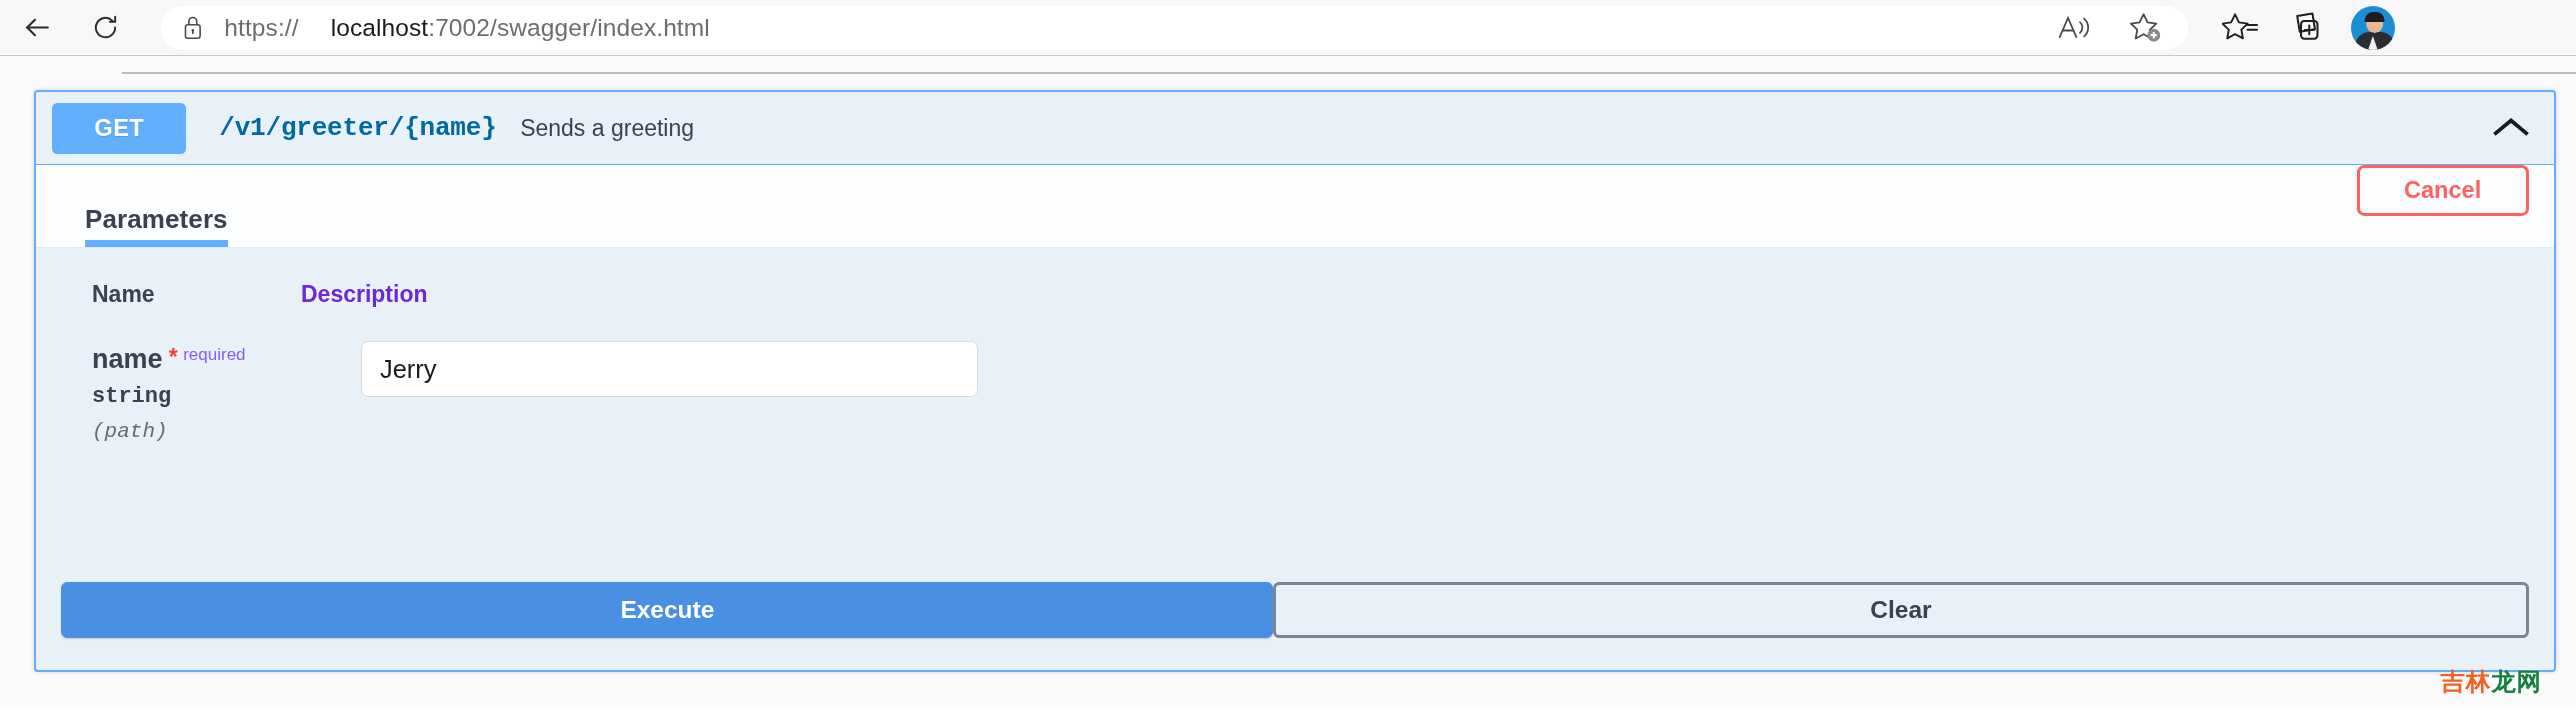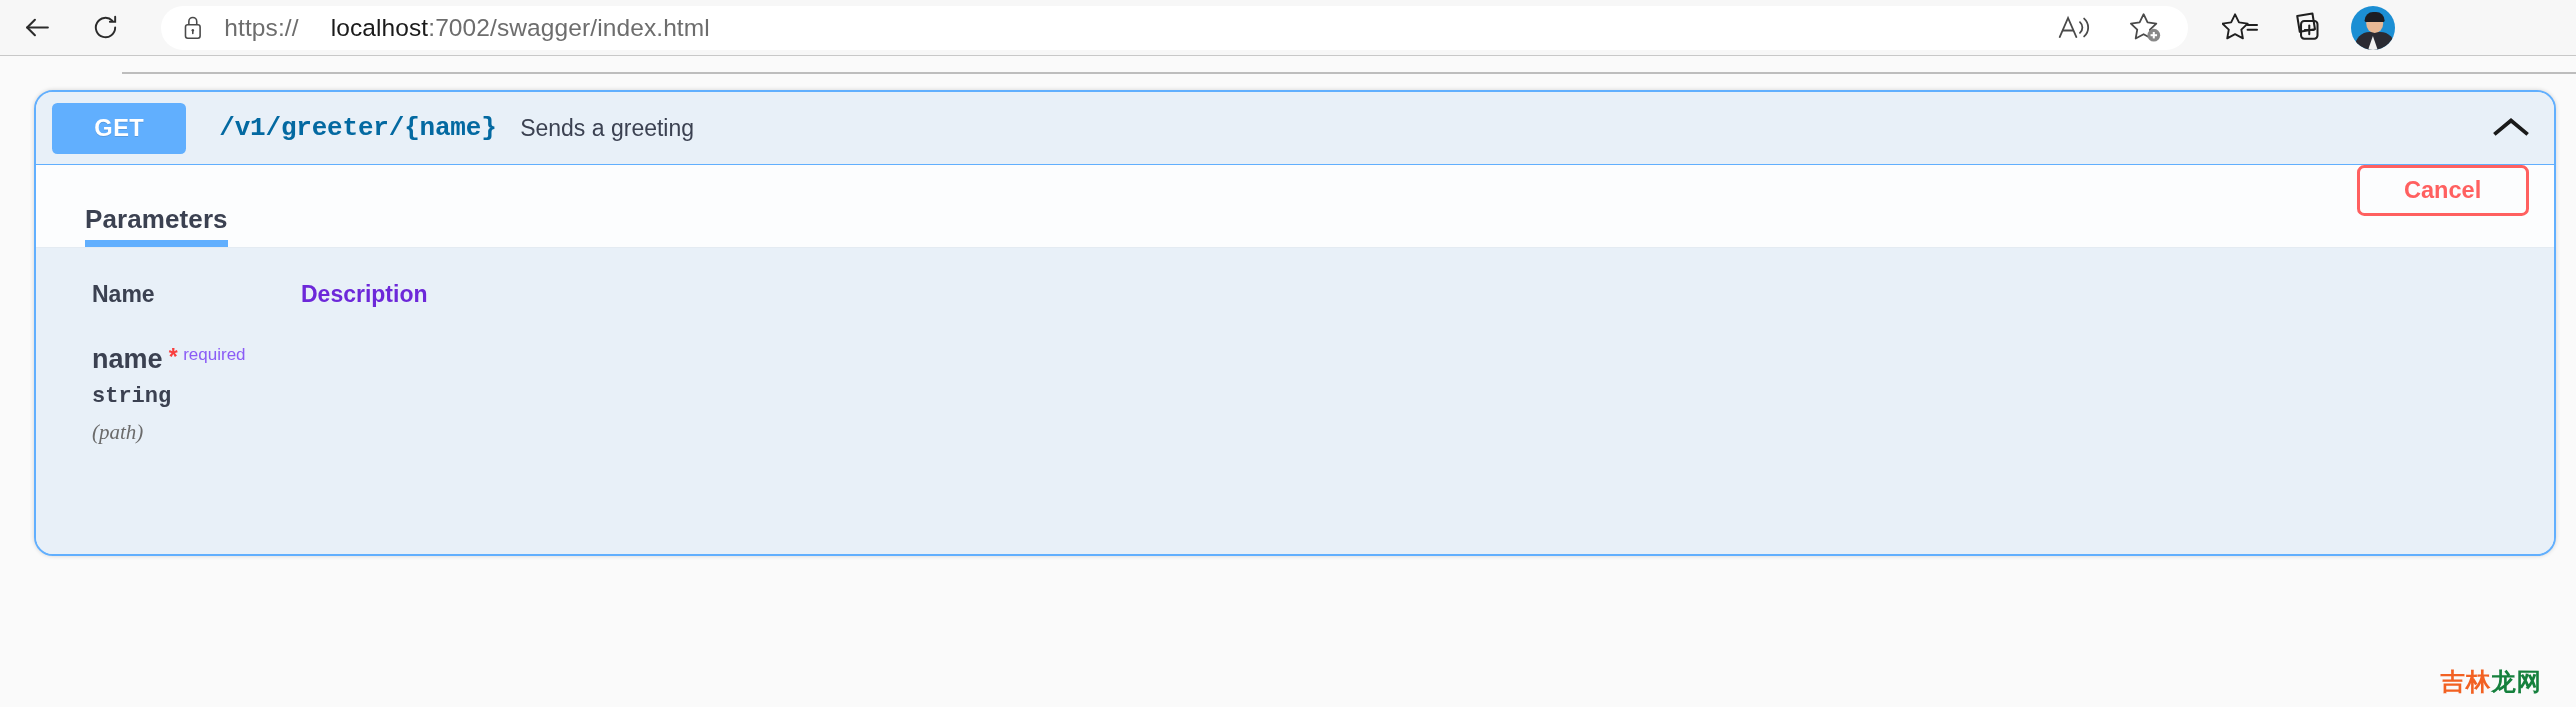--- a/index.html
+++ b/index.html
@@ -145,25 +145,25 @@
     height: 1.8px;
     background: #bdbdbd;
   }
 
   
   .opblock {
     position: relative;
     margin-left: 34px;
     margin-right: 20px;
     border: 2.7px solid #61affe;
-    border-radius: 19px;
+    border-radius: 4px;
     background: #e8f0f8;
     box-shadow: 0 0 4.5px rgba(0,0,0,0.16);
     overflow: hidden;
-    height: 466px;
+    height: 582px;
   }
 
   .opblock-summary {
     height: 73px;
     background: #e8f0f8;
     display: flex;
     align-items: center;
     padding: 0 0 0 16.3px;
     border-bottom: 1.8px solid #61affe;
   }
@@ -322,21 +322,21 @@
     top: 0;
   }
   .param-type {
     font-family: "Liberation Mono", monospace;
     font-size: 22px;
     font-weight: bold;
     color: #3b4151;
     margin-top: 11px;
   }
   .param-in {
-    font-family: Liberation Serif, serif;
+    font-family: Liberation Mono, monospace;
     font-style: italic;
     font-size: 21px;
     color: #6b6b6b;
     margin-top: 11px;
   }
 
   .col-desc {
     flex: 1 1 auto;
     padding-left: 60px;
   }
@@ -527,22 +527,29 @@
       <div class="params-row">
         <div class="col-name">
           <div class="param-name-line">
             <span class="param-name">name</span>
             <span class="param-star">*</span>
             <span class="param-required">required</span>
           </div>
           <div class="param-type">string</div>
           <div class="param-in">(path)</div>
         </div>
+        <div class="col-desc">
+          <input class="param-input" type="text" value="Jerry" style="">
+        </div>
       </div>
 
+      <div class="exec-row">
+        <button class="execute-btn">Execute</button>
+        <button class="clear-btn">Clear</button>
+      </div>
 
     </div>
   </div>
 
   <div class="watermark">
     <span class="wm-a">吉林</span><span class="wm-b">龙网</span>
   </div>
 
 </div>
 

